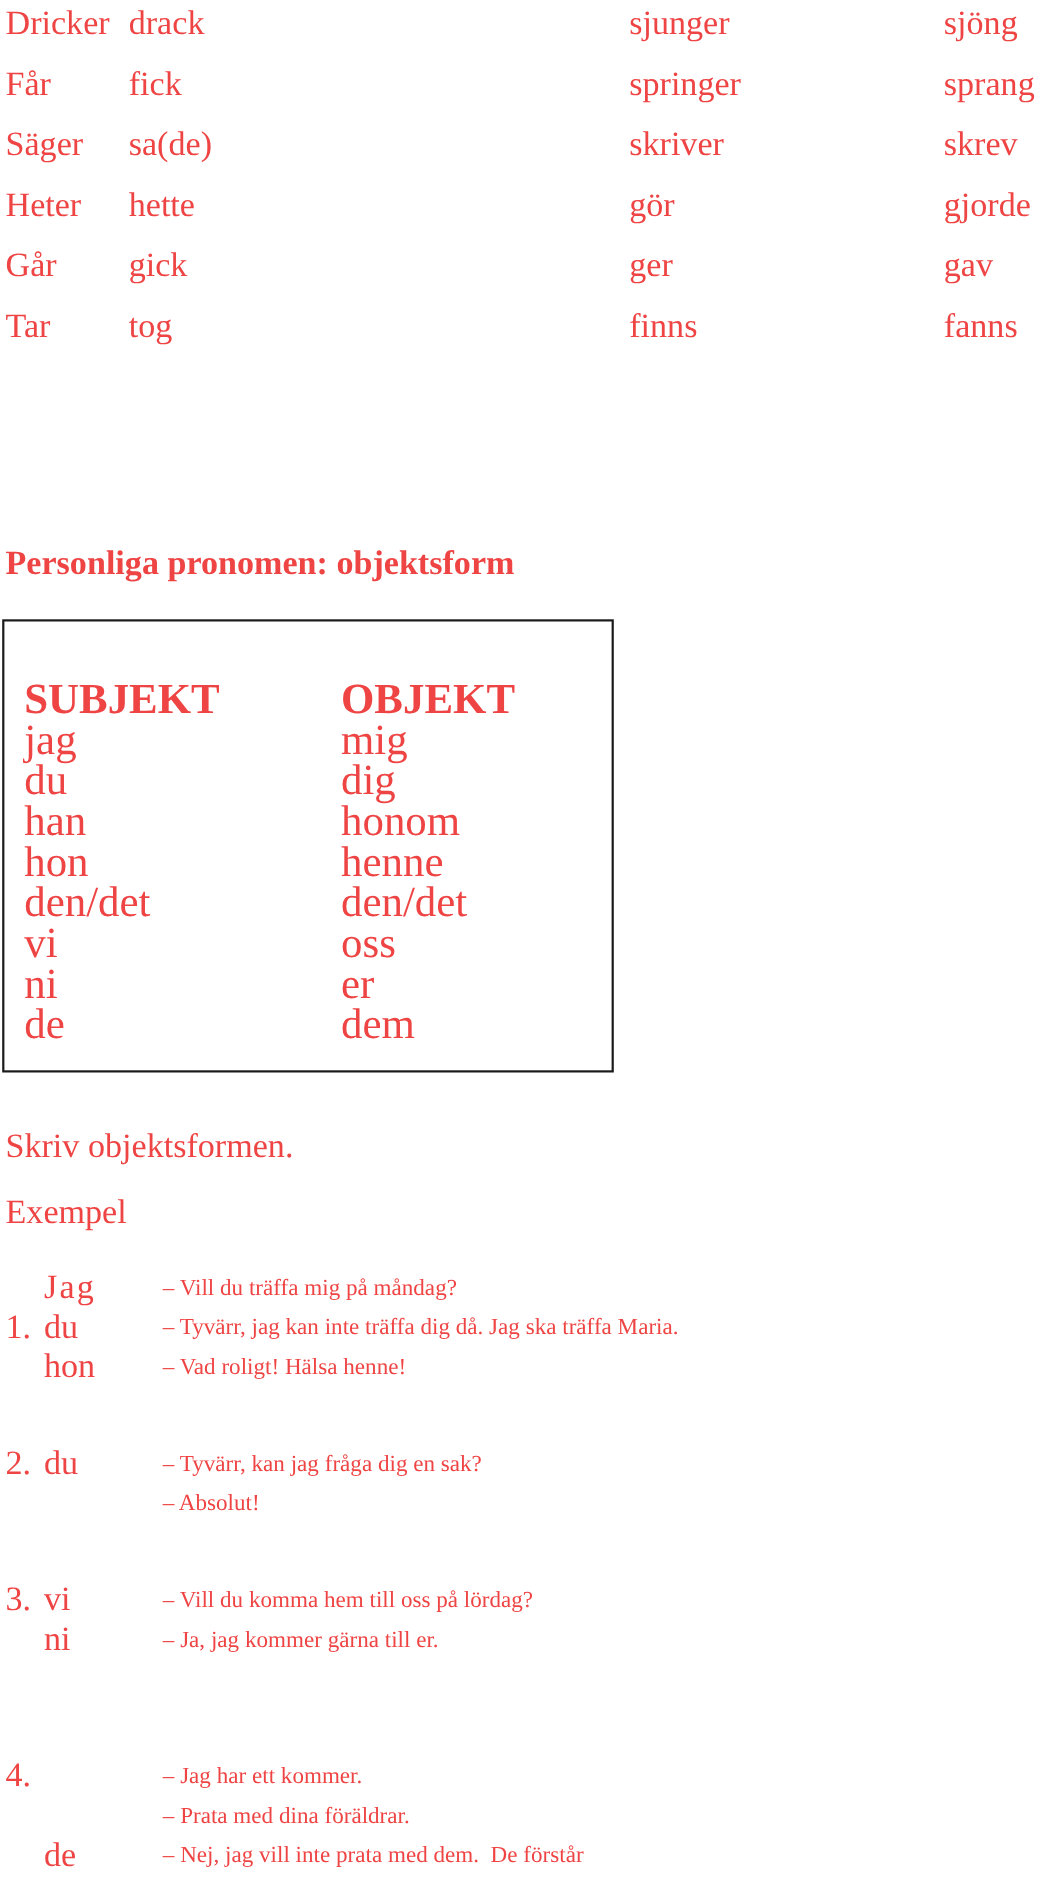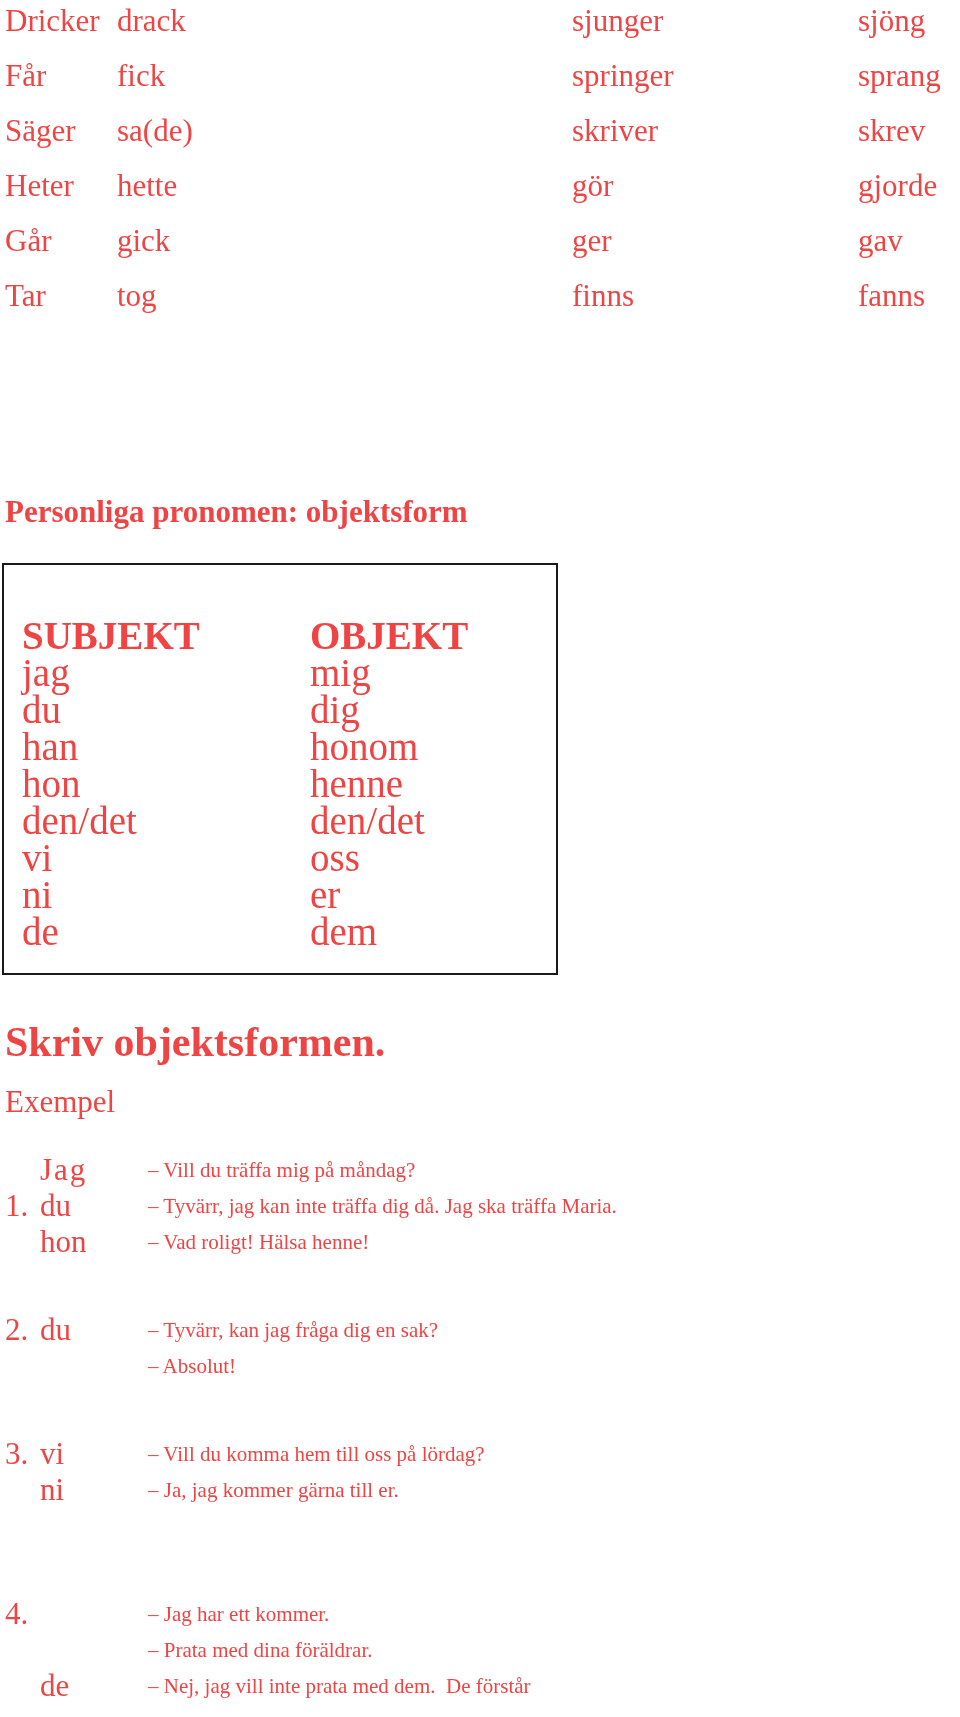--- a/index.html
+++ b/index.html
@@ -75,24 +75,23 @@
   }
   .pron-cell.subj { left: 18px; }
   .pron-cell.obj  { left: 306px; }
   .pron-head .pron-cell { font-weight: bold; }
 
   
   .instruction {
     position: absolute;
     left: 5px;
     top: 1022px;
-    font-size: 42px;
+    font-size: 31px;
     line-height: 40px;
     white-space: pre;
-    font-weight: bold;
   }
 
   
   .ex-label {
     position: absolute;
     left: 5px;
     top: 1082px;
     font-size: 31px;
     line-height: 40px;
     white-space: pre;

